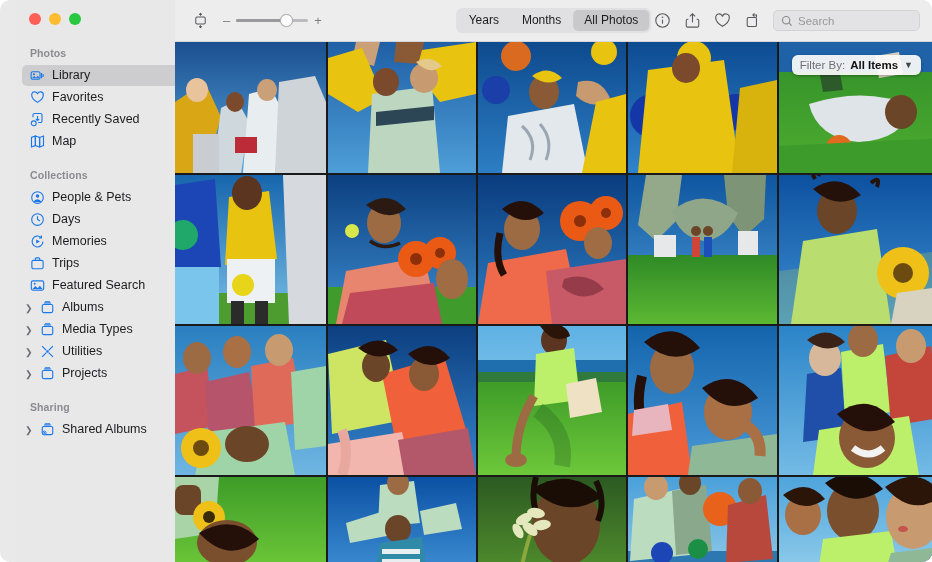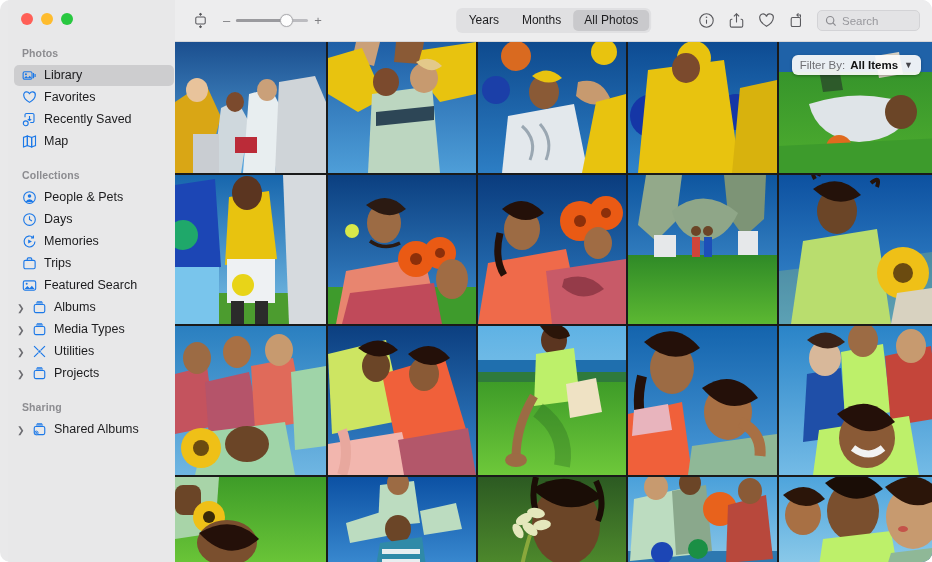--- a/index.html
+++ b/index.html
@@ -6,21 +6,21 @@
   html, body {
     width:932px; height:562px; overflow:hidden;
     font-family:"Liberation Sans", sans-serif;
     background:#ffffff; -webkit-font-smoothing:antialiased;
   }
   .window { position:relative; width:932px; height:562px; overflow:hidden;
             background:#e9e9ea; border-radius:10px; }
 
   
   .sidebar {
-    position:absolute; left:8px; top:0; width:175px; height:562px;
+    position:absolute; left:16px; top:0; width:175px; height:562px;
     background:#e8e8e9; border-right:1px solid #d2d2d4;
     padding-top:0;
   }
   .traffic { display:flex; gap:8px; padding:13px 0 0 13px; }
   .tl { width:12px; height:12px; border-radius:50%; }
   .tl.r { background:#ff5f57; }
   .tl.y { background:#febc2e; }
   .tl.g { background:#28c840; }
 
   .sb-scroll { padding-top:16px; }
@@ -74,21 +74,21 @@
     border-radius:6px; padding:2px; gap:1px;
   }
   .seg-item {
     font-size:12px; color:#1c1c1e; padding:3px 11px; border-radius:5px; line-height:1.3;
   }
   .seg-item.active { background:#c9c9cc; }
 
   .tb-right { margin-left:auto; display:flex; align-items:center; gap:11px; }
   .tb-icon { width:19px; height:19px; color:#5a5a5e; display:flex; align-items:center; justify-content:center; }
   .search {
-    display:flex; align-items:center; gap:5px; width:103px; height:21px;
+    display:flex; align-items:center; gap:5px; width:147px; height:21px;
     background:#e3e3e5; border:1px solid #d3d3d6; border-radius:5px; padding:0 7px;
   }
   .search .ph { font-size:11.5px; color:#98989d; }
   .search-ico { color:#8b8b90; display:flex; }
 
   
   .content {
     position:absolute; left:175px; top:42px; right:0; bottom:0;
     overflow:hidden; background:#1a1a1a;
   }

